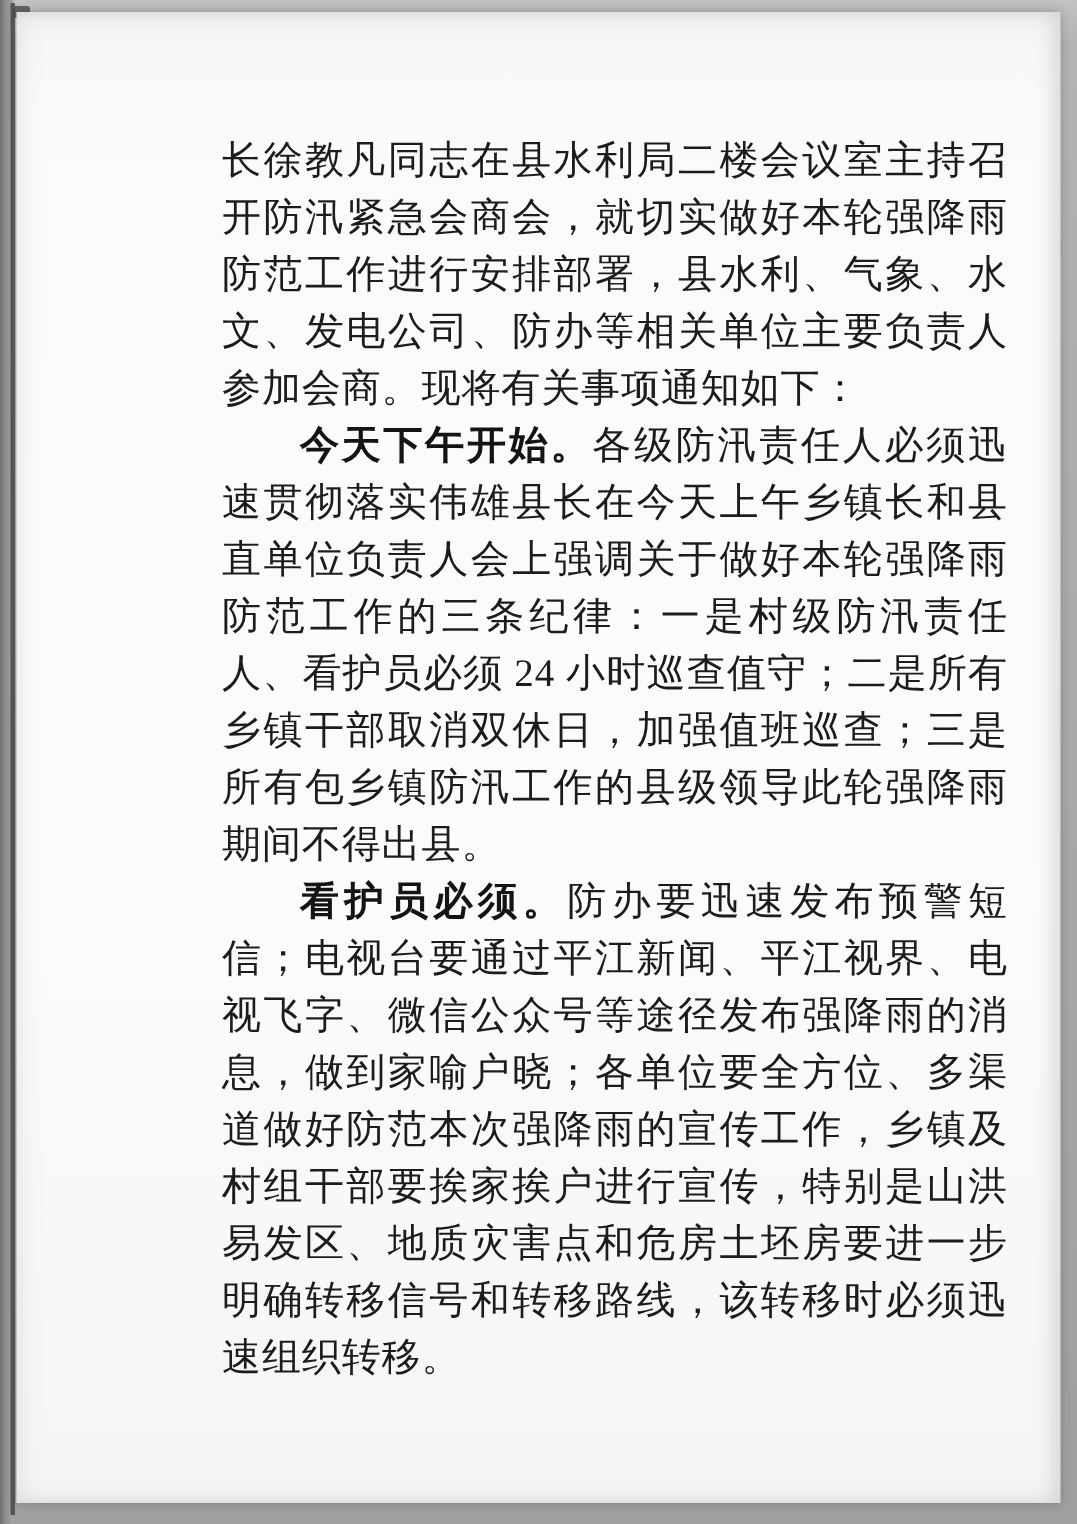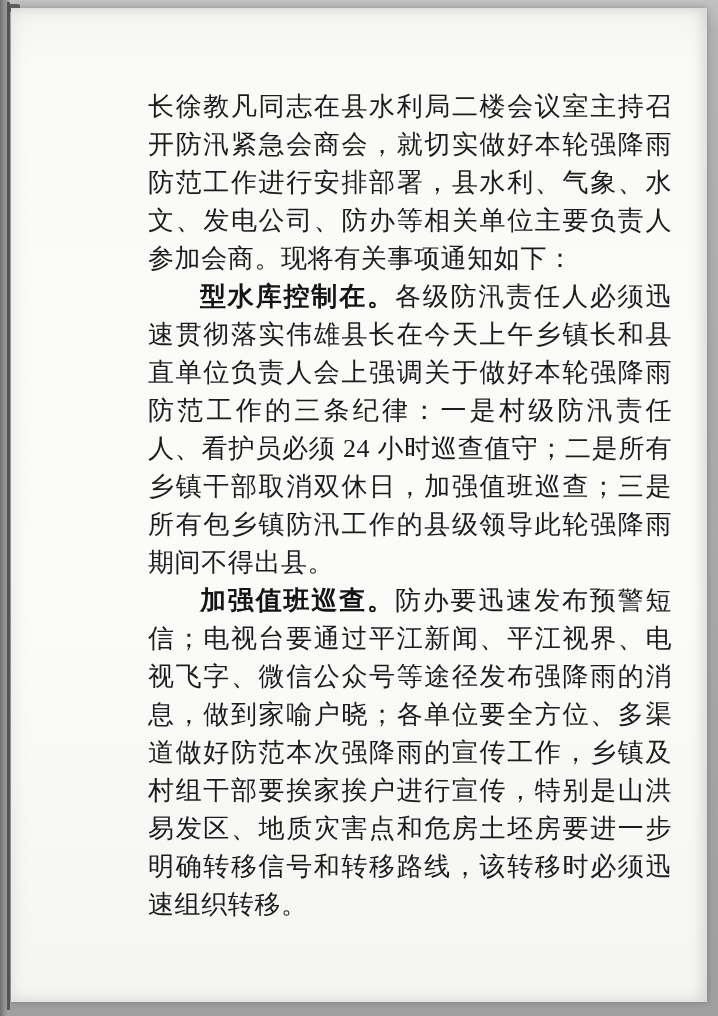--- a/index.html
+++ b/index.html
@@ -90,16 +90,16 @@
 <body>
 
 <div class="scan-bg"></div>
 <div class="edge-left"></div>
 <div class="edge-left-line"></div>
 <div class="corner-mark"></div>
 
 <div class="paper">
   <div class="text-block">
       <p class="para">长徐教凡同志在县水利局二楼会议室主持召开防汛紧急会商会，就切实做好本轮强降雨防范工作进行安排部署，县水利、气象、水文、发电公司、防办等相关单位主要负责人参加会商。现将有关事项通知如下：</p>
-      <p class="para indent"><b>型水库控制在。</b>各级防汛责任人必须迅速贯彻落实伟雄县长在今天上午乡镇长和县直单位负责人会上强调关于做好本轮强降雨防范工作的三条纪律：一是村级防汛责任人、看护员必须 24 小时巡查值守；二是所有乡镇干部取消双休日，加强值班巡查；三是所有包乡镇防汛工作的县级领导此轮强降雨期间不得出县。</p>
-      <p class="para indent"><b>加强值班巡查。</b>防办要迅速发布预警短信；电视台要通过平江新闻、平江视界、电视飞字、微信公众号等途径发布强降雨的消息，做到家喻户晓；各单位要全方位、多渠道做好防范本次强降雨的宣传工作，乡镇及村组干部要挨家挨户进行宣传，特别是山洪易发区、地质灾害点和危房土坯房要进一步明确转移信号和转移路线，该转移时必须迅速组织转移。</p>
+      <p class="para indent"><b>今天下午开始。</b>各级防汛责任人必须迅速贯彻落实伟雄县长在今天上午乡镇长和县直单位负责人会上强调关于做好本轮强降雨防范工作的三条纪律：一是村级防汛责任人、看护员必须 24 小时巡查值守；二是所有乡镇干部取消双休日，加强值班巡查；三是所有包乡镇防汛工作的县级领导此轮强降雨期间不得出县。</p>
+      <p class="para indent"><b>看护员必须。</b>防办要迅速发布预警短信；电视台要通过平江新闻、平江视界、电视飞字、微信公众号等途径发布强降雨的消息，做到家喻户晓；各单位要全方位、多渠道做好防范本次强降雨的宣传工作，乡镇及村组干部要挨家挨户进行宣传，特别是山洪易发区、地质灾害点和危房土坯房要进一步明确转移信号和转移路线，该转移时必须迅速组织转移。</p>
     </div>
 </div>
 
 </body></html>

